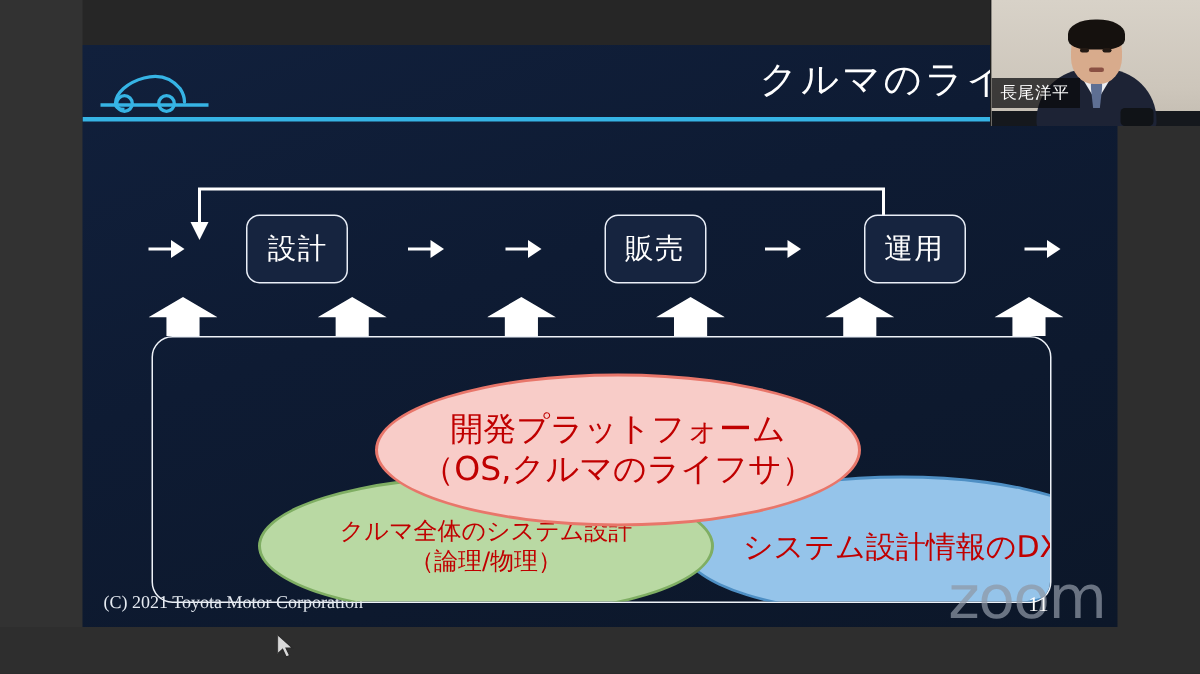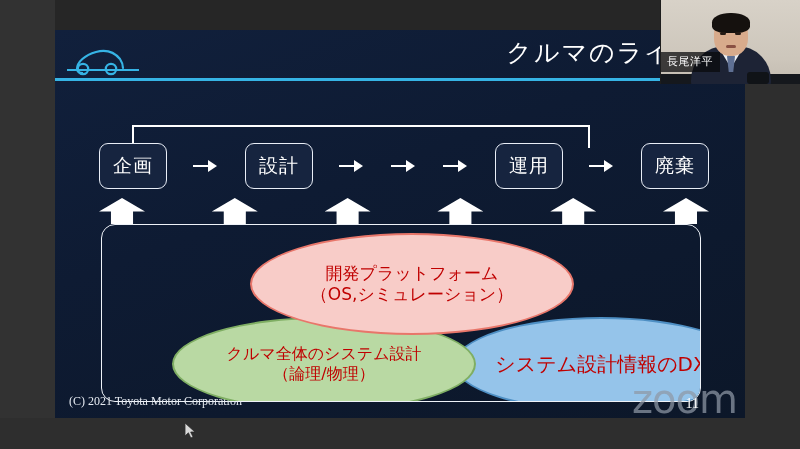--- a/index.html
+++ b/index.html
@@ -174,25 +174,25 @@
     flex-direction: column;
     align-items: center;
     justify-content: center;
     text-align: center;
     color: #c00000;
     font-family: "DejaVu Sans", sans-serif;
     line-height: 1.25;
     white-space: nowrap;
   }
   .ellipse-pink {
-    left: 148px;  top: 8px;
+    left: 148px;  top: 24px;
     width: 320px; height: 98px;
     background: #f8ccc8;
     border: 2px solid #e8766a;
-    font-size: 17px;
+    font-size: 22px;
     z-index: 3;
   }
   .ellipse-green {
     left: 70px;  top: 92px;
     width: 300px; height: 90px;
     background: #b9d9a3;
     border: 2px solid #7fae63;
     font-size: 16px;
     z-index: 2;
   }
@@ -369,29 +369,28 @@
 
     <div class="slide-title">クルマのライフサ</div>
     <div class="title-rule"></div>
 
     <svg class="loop-path" viewBox="0 0 690 42">
       <path d="M78 38 L78 8 L534 8 L534 30" stroke="#ffffff" stroke-width="2" fill="none"></path>
       <polygon points="78,42 72,30 84,30" fill="#ffffff"></polygon>
     </svg>
 
     <div class="proc-row">
-      <div class="proc-box">企画</div>
       <div class="proc-arrow"></div>
       <div class="proc-box">設計</div>
       <div class="proc-arrow"></div>
       <div class="proc-arrow"></div>
+      <div class="proc-box">販売</div>
       <div class="proc-arrow"></div>
       <div class="proc-box">運用</div>
       <div class="proc-arrow"></div>
-      <div class="proc-box">廃棄</div>
     </div>
 
     <div class="up-arrows">
       <div class="up-arrow"></div>
       <div class="up-arrow"></div>
       <div class="up-arrow"></div>
       <div class="up-arrow"></div>
       <div class="up-arrow"></div>
       <div class="up-arrow"></div>
     </div>
@@ -399,21 +398,21 @@
     <div class="venn-box">
       <div class="ellipse ellipse-green">
         <span>クルマ全体のシステム設計</span>
         <span>（論理/物理）</span>
       </div>
       <div class="ellipse ellipse-blue">
         <span>システム設計情報のDX</span>
       </div>
       <div class="ellipse ellipse-pink">
         <span>開発プラットフォーム</span>
-        <span>（OS,シミュレーション）</span>
+        <span>（OS,クルマのライフサ）</span>
       </div>
     </div>
 
     <div class="copyright">(C) 2021 Toyota Motor Corporation</div>
     <div class="zoom-watermark">zoom</div>
     <div class="page-number">11</div>
   </div>
 
   <div id="video-tile">
     <div class="vid-wall"></div>

